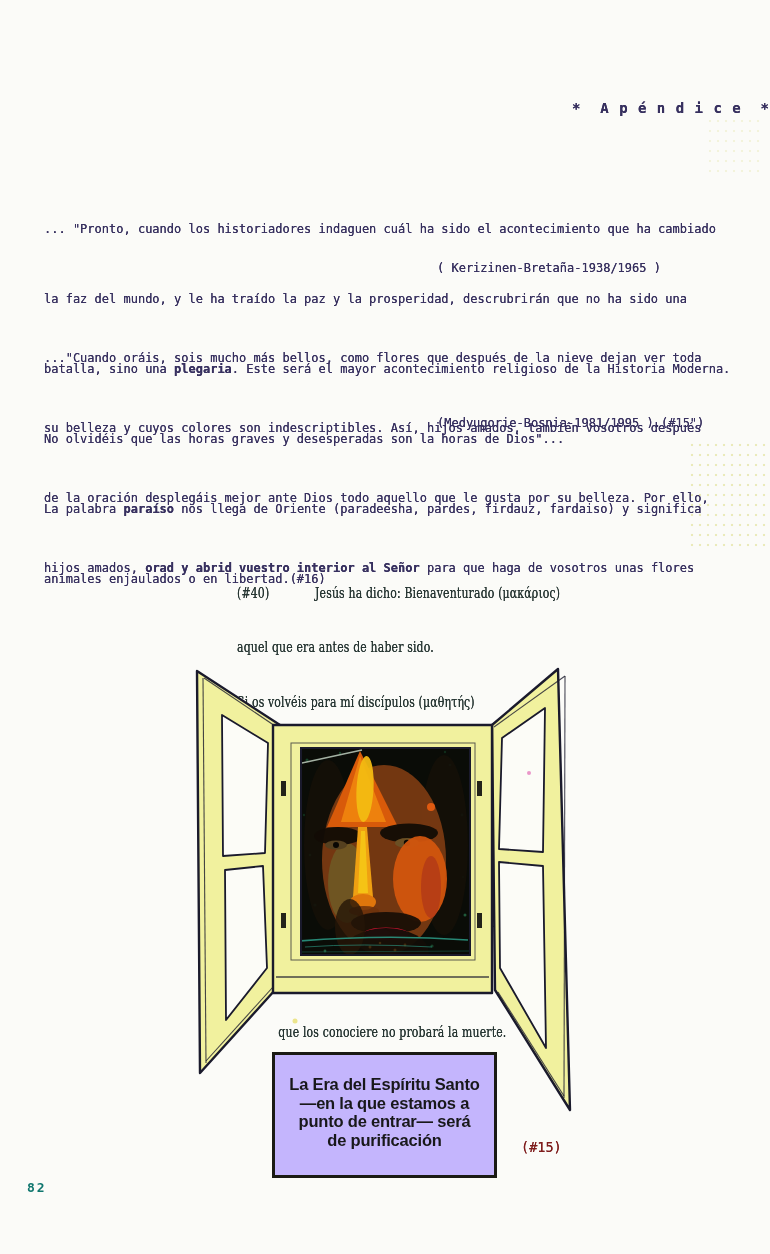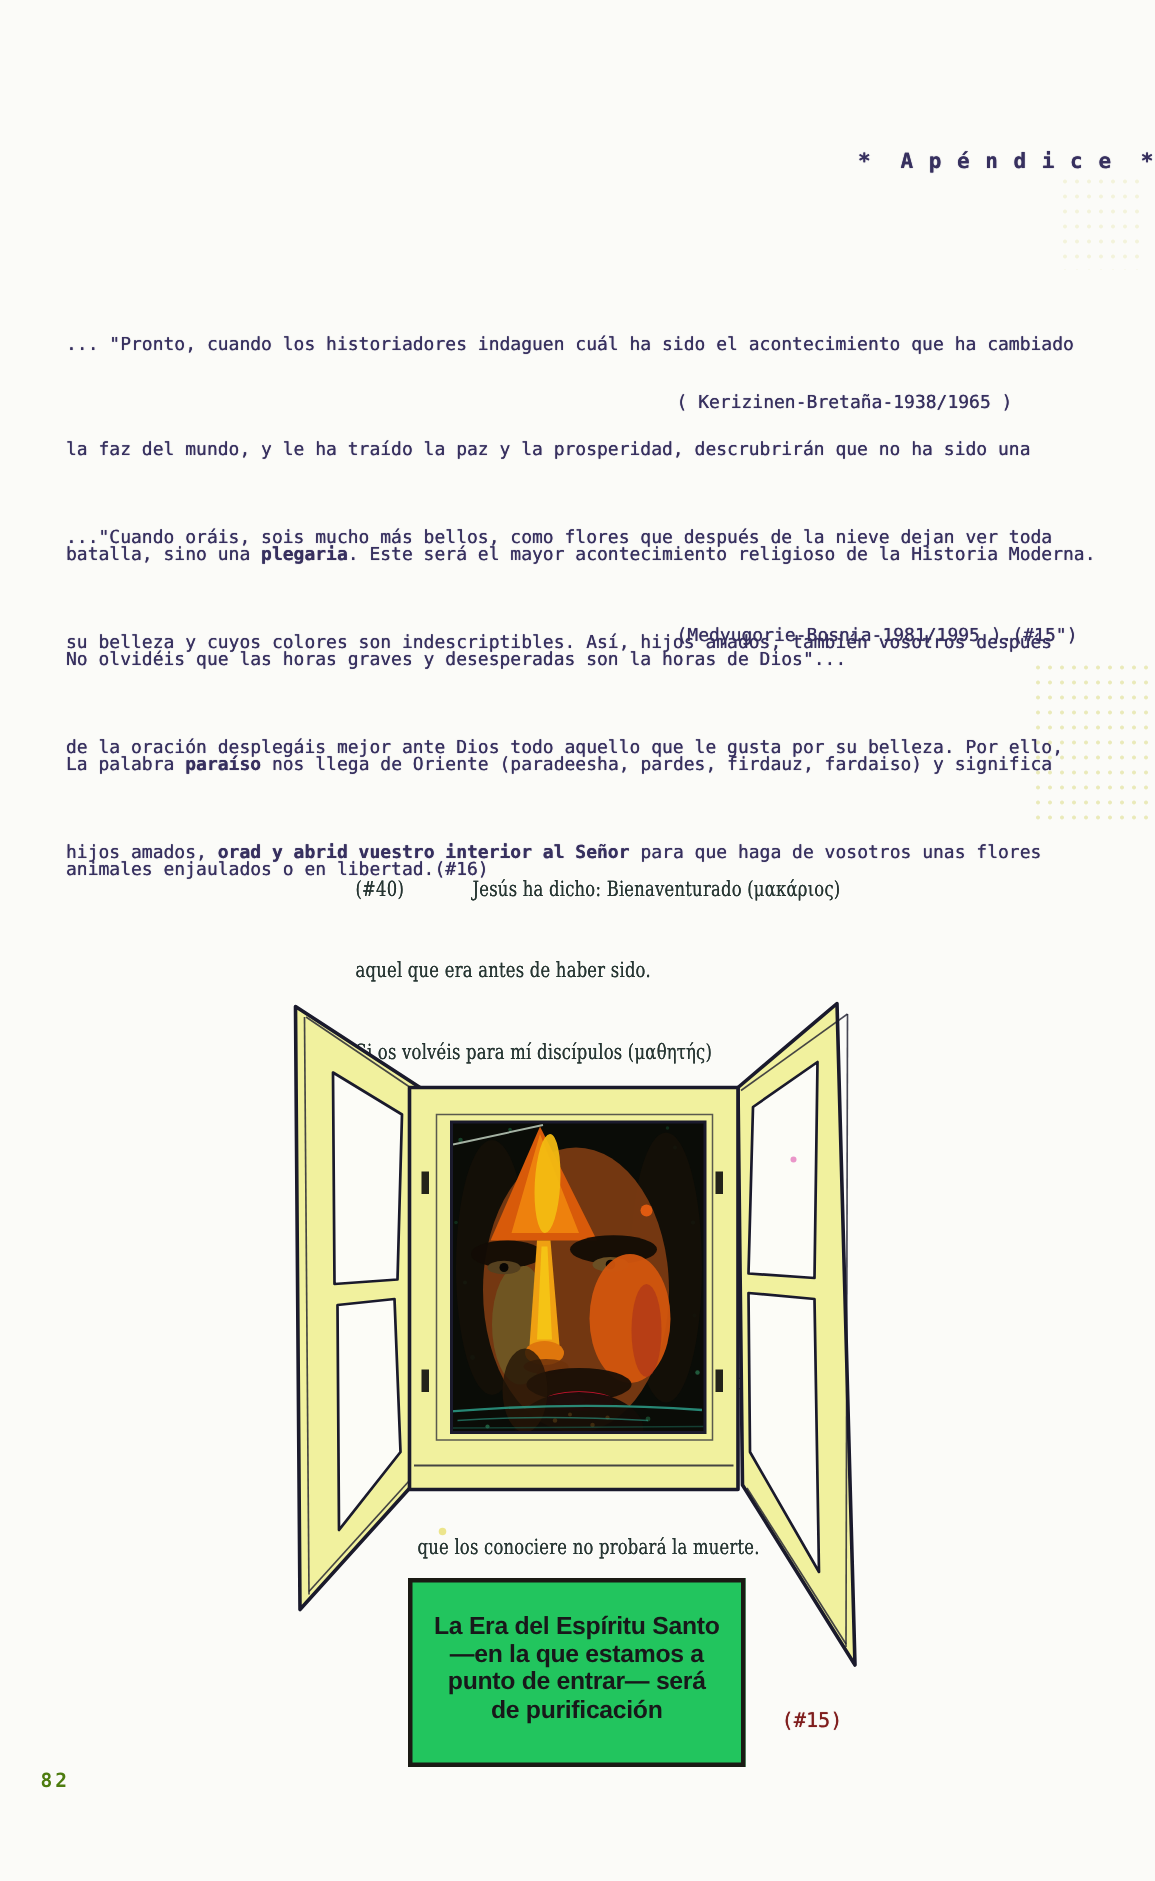--- a/index.html
+++ b/index.html
@@ -15,52 +15,52 @@
     font-size:12px;line-height:23.4px;color:var(--ink,#37305f);
     white-space:pre;text-shadow:0 0 .5px currentColor;
   }
   .tw .b{font-weight:bold;}
   .title{
     left:0;right:0;top:100px;text-align:right;
     font-family:"DejaVu Sans Mono", monospace;
     font-size:14px;font-weight:bold;letter-spacing:1px;
     color:var(--ink,#37305f);white-space:pre;text-shadow:0 0 .6px currentColor;
   }
-  .attr{position:absolute;margin-left:14px;}
+  .attr{position:absolute;}
   
   .poem{
     left:237px;top:547px;width:560px;
     font-family:"DejaVu Serif", serif;
     font-size:14px;line-height:18.3px;color:var(--poem-ink,#273633);
     transform:scaleX(.78);transform-origin:0 0;
     letter-spacing:.2px;text-shadow:0 0 .4px currentColor;white-space:pre;
   }
   .poem .pref{display:inline-block;width:100px;}
   .poem .ind8{padding-left:46px;}
   .poem .ind9{padding-left:53px;}
   
   .window-svg{left:180px;top:655px;z-index:1;}
   .wood{fill:var(--window-yellow,#f1f19e);stroke:var(--outline,#1a1a2c);stroke-width:2.4;stroke-linejoin:round;}
   .pane{fill:var(--pane-white,#fcfcf7);stroke:var(--outline,#1a1a2c);stroke-width:1.8;stroke-linejoin:round;}
   .tline{fill:none;stroke:var(--outline,#1a1a2c);stroke-width:1.1;opacity:.8;}
   
   .cap-box{
     left:272px;top:1052px;width:225px;height:126px;box-sizing:border-box;
-    border:3px solid #1a1a14;background:#22c55e;z-index:2;
+    border:3px solid #1a1a14;background:#c4b5fd;z-index:2;
     padding-top:20px;text-align:center;
     font-family:"Liberation Sans", sans-serif;
     font-size:16.5px;line-height:18.5px;font-weight:bold;
     letter-spacing:-0.2px;color:var(--caption-ink,#18181a);
   }
   .cap-ref{
     left:521px;top:1139px;font-size:13.5px;color:#7f1d1d;
     font-family:"DejaVu Sans Mono", monospace;text-shadow:0 0 .5px currentColor;
   }
   .pagenum{
-    left:27px;top:1180px;font-size:13px;font-weight:bold;color:#4d7c0f;
+    left:27px;top:1180px;font-size:13px;font-weight:bold;color:#0f766e;
     font-family:"DejaVu Sans Mono", monospace;letter-spacing:2px;
   }
   
   .speckle{
     background-image:radial-gradient(circle, rgba(214,214,110,.6) 1px, transparent 1.6px);
     background-size:8px 10px;pointer-events:none;
   }
   .sp1{left:688px;top:440px;width:78px;height:108px;opacity:.75;}
   .sp2{left:706px;top:116px;width:56px;height:64px;opacity:.35;}
 </style>

